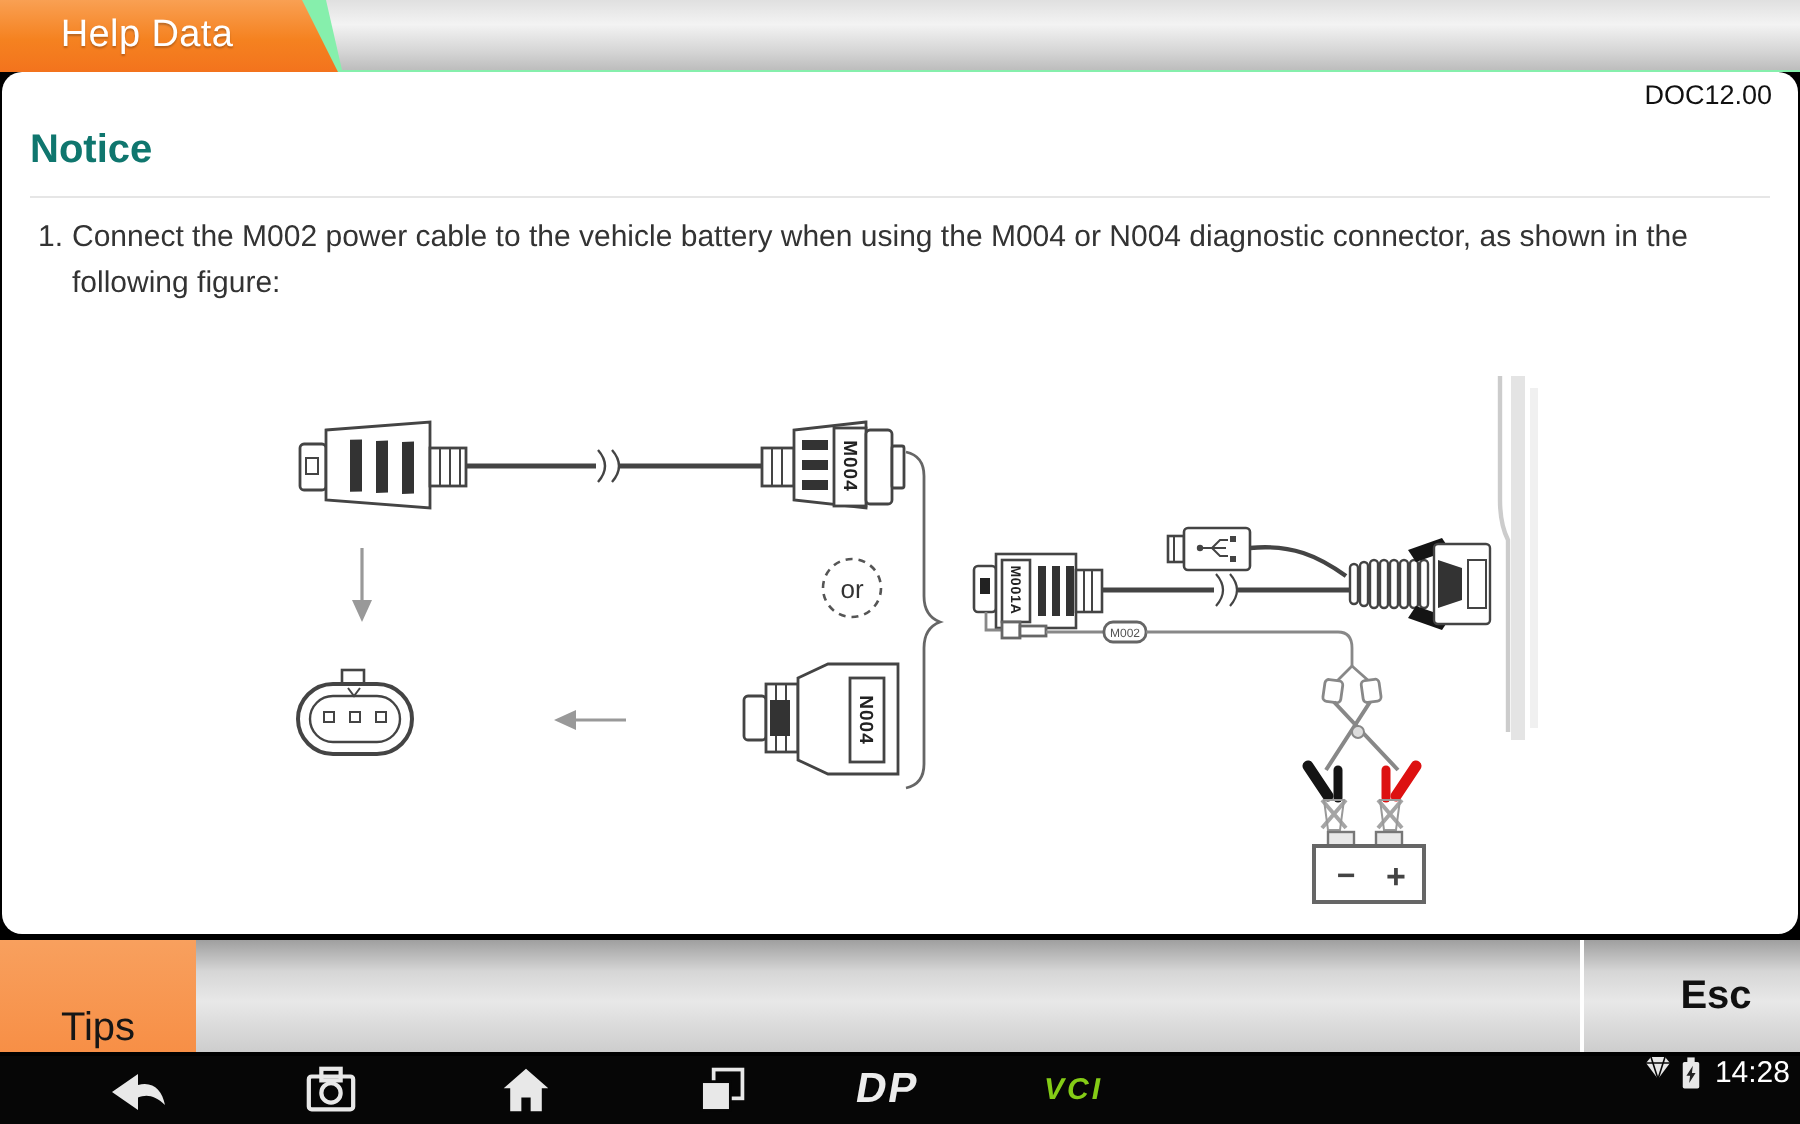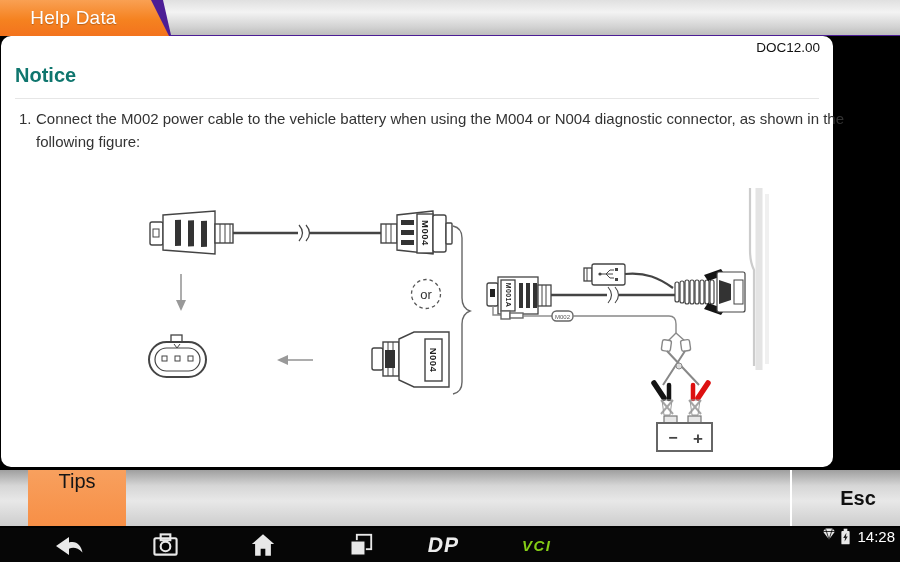--- a/index.html
+++ b/index.html
@@ -2,40 +2,40 @@
 <html><head>
 <meta charset="utf-8">
 <style>
   html,body{margin:0;padding:0;}
   body{
     width:900px;height:562px;position:relative;overflow:hidden;
     background:#000;font-family:"Liberation Sans",sans-serif;
     -webkit-font-smoothing:antialiased;
   }
   
-  .titlebar{position:absolute;top:0;left:0;width:900px;height:36px;background:#4c1d95;}
+  .titlebar{position:absolute;top:0;left:0;width:900px;height:36px;background:#86efac;}
   .titlebar-gray{
     position:absolute;top:0;left:163px;width:737px;height:35px;
     background:linear-gradient(180deg,#e0e0e0 0%,#f3f3f3 35%,#d4d4d4 75%,#bdbdbd 100%);
     clip-path:polygon(0 0,737px 0,737px 35px,8px 35px);
   }
   .titlebar-tab{
     position:absolute;top:0;left:0;width:169px;height:36px;
     background:linear-gradient(180deg,#f9a053 0%,#f58220 55%,#f3731d 100%);
     clip-path:polygon(0 0,151px 0,169px 36px,0 36px);
     display:flex;align-items:center;justify-content:center;
     cursor:pointer;
   }
   .titlebar-tab span{
     color:#fff;font-size:19px;font-weight:500;letter-spacing:.2px;
     margin-right:22px;text-shadow:0 1px 1px rgba(0,0,0,.25);
   }
   
   .card{
-    position:absolute;top:36px;left:1px;width:832px;height:431px;
+    position:absolute;top:36px;left:1px;width:898px;height:431px;
     background:#fff;border-radius:10px;
   }
   .doc-code{position:absolute;top:4px;right:13px;font-size:13.5px;color:#111;}
   .notice-title{position:absolute;top:28px;left:14px;font-size:20px;font-weight:700;color:#0f766e;}
   .notice-divider{position:absolute;top:62px;left:14px;right:14px;height:1px;background:#e6e6e6;}
   .notice-item{
     position:absolute;top:71px;left:18px;width:864px;
     display:flex;font-size:15px;color:#333;line-height:23px;
   }
   .notice-item .num{flex:0 0 17px;}
@@ -43,22 +43,22 @@
   .diagram{position:absolute;top:148px;left:0;width:900px;height:283px;}
   
   .footer{
     position:absolute;top:468px;left:0;width:900px;height:60px;box-sizing:border-box;
     background:linear-gradient(180deg,#9f9f9f 0%,#d6d6d6 28%,#e8e8e8 55%,#cdcdcd 100%);
     border-top:2px solid #000;border-bottom:2px solid #000;
   }
   .btn-tips{
     position:absolute;left:0;top:0;width:98px;height:100%;
     background:linear-gradient(180deg,#f8a05e 0%,#f78f46 100%);
-    display:flex;align-items:flex-start;justify-content:center;
-    font-size:20px;color:#161616;cursor:pointer;margin-left:28px;
+    display:flex;align-items:flex-end;justify-content:center;
+    font-size:20px;color:#161616;cursor:pointer;
   }
   .btn-esc{
     position:absolute;right:0;top:0;width:110px;height:100%;
     border-left:2px solid #fff;box-sizing:border-box;
     display:flex;align-items:center;justify-content:center;
     font-size:20px;font-weight:700;color:#111;cursor:pointer;padding-left:24px;
   }
   
   .navbar{position:absolute;top:528px;left:0;width:900px;height:34px;background:#060606;}
   .nav-ico{position:absolute;top:50%;transform:translateY(-50%);cursor:pointer;line-height:0;}

